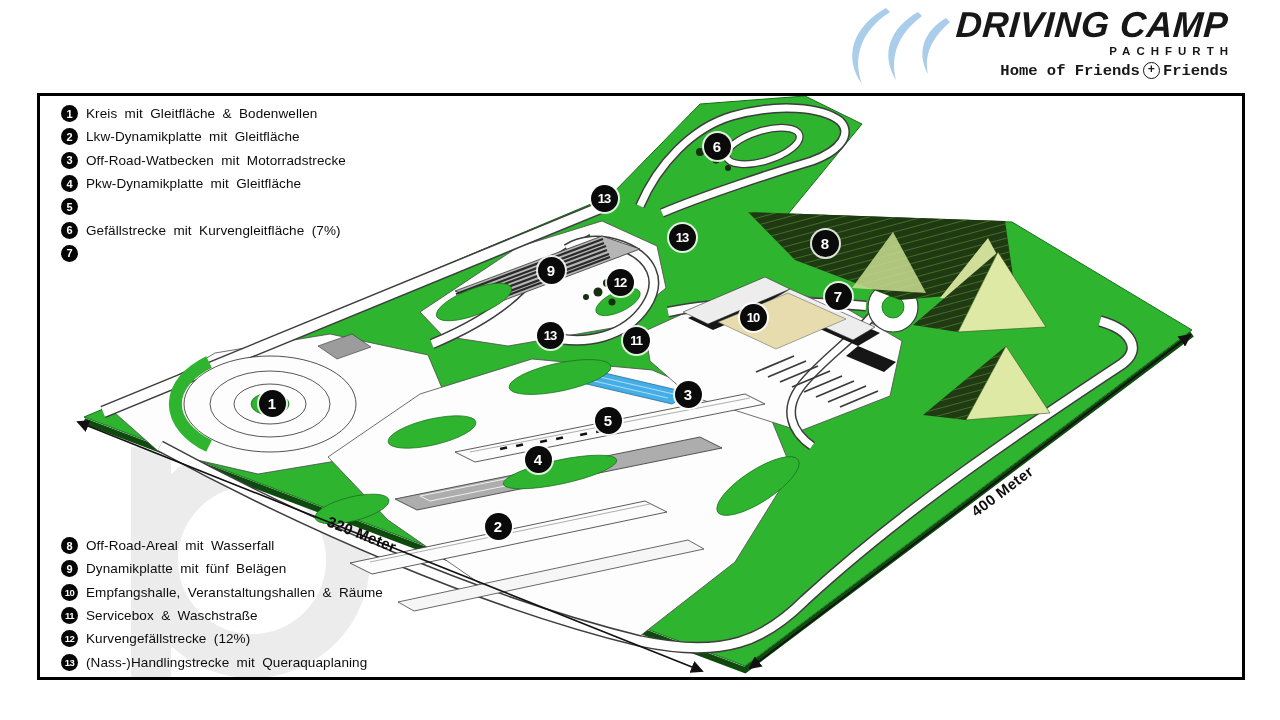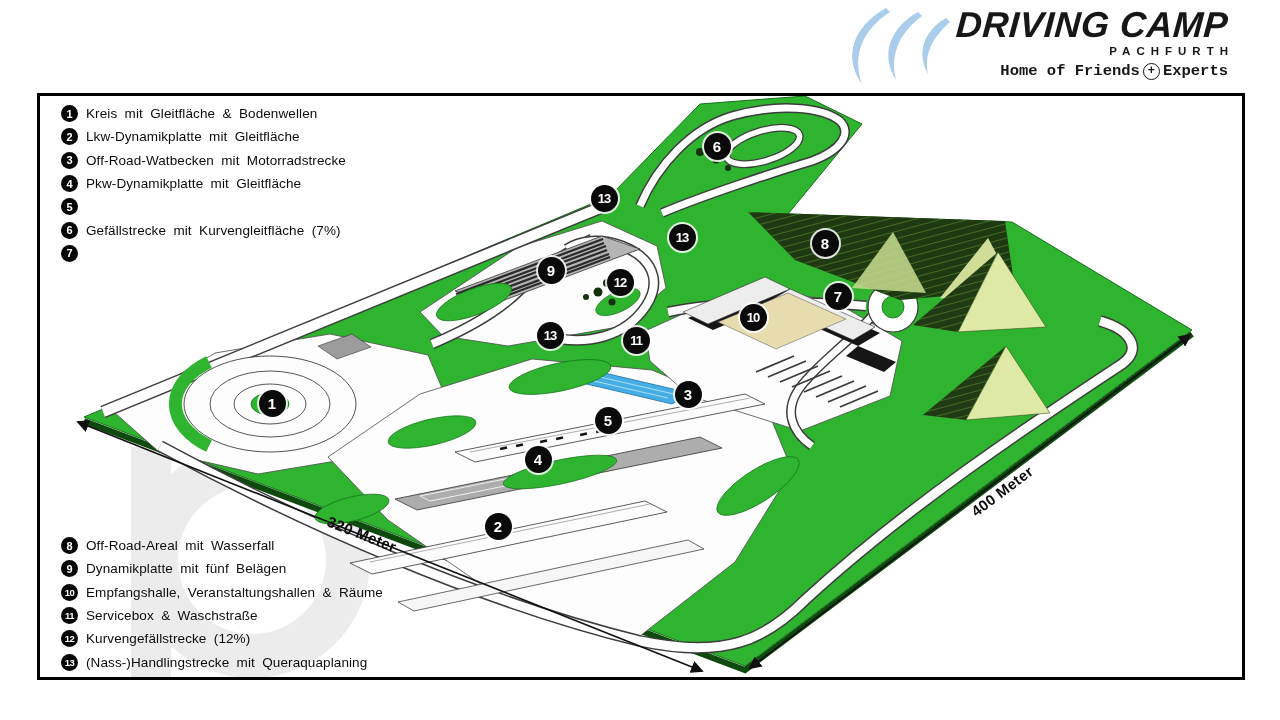--- a/index.html
+++ b/index.html
@@ -5,21 +5,21 @@
   html,body{margin:0;padding:0;background:#fff;}
   .stage{position:relative;width:1280px;height:720px;background:#ffffff;overflow:hidden;
          font-family:"Liberation Sans",sans-serif;}
   
   .logo{position:absolute;left:835px;top:0;width:400px;height:92px;}
   .swoosh{position:absolute;left:5px;top:4px;}
   .logo-text{position:absolute;right:7px;top:6px;text-align:right;color:#171717;}
   .brand{font-size:36px;font-weight:700;font-style:italic;letter-spacing:0.5px;line-height:1.05;
          white-space:nowrap;transform:skewX(-4deg);}
   .location{font-size:11.5px;font-weight:700;letter-spacing:6px;margin-right:-6px;margin-top:1px;}
-  .tagline{margin-top:5px;display:flex;justify-content:flex-end;align-items:flex-end;gap:3px;
+  .tagline{margin-top:5px;display:flex;justify-content:flex-end;align-items:flex-start;gap:3px;
            font-family:"Liberation Mono",monospace;font-weight:700;font-size:15.5px;white-space:nowrap;}
   .plus-circle{display:inline-flex;width:15px;height:15px;border:1.7px solid #111;border-radius:50%;
            align-items:center;justify-content:center;font-size:12px;line-height:1;}
   
   .frame{position:absolute;left:37px;top:93px;width:1208px;height:587px;border:3px solid #000;
          box-sizing:border-box;background:transparent;}
   .map-svg{position:absolute;left:0;top:0;}
   
   .legend{position:absolute;display:flex;flex-direction:column;}
   .legend-top{left:61px;top:102px;}
@@ -212,21 +212,21 @@
       <path d="M46,4 C14,22 2,52 22,80 C12,52 22,26 50,8 Z" fill="#a9cdea"></path>
       <path d="M78,8 C50,24 40,50 56,76 C50,52 58,30 82,12 Z" fill="#a9cdea"></path>
       <path d="M106,14 C84,27 76,48 88,70 C84,50 92,34 110,18 Z" fill="#a9cdea"></path>
     </svg>
     <div class="logo-text">
       <div class="brand">DRIVING CAMP</div>
       <div class="location">PACHFURTH</div>
       <div class="tagline">
         <span>Home of Friends</span>
         <span class="plus-circle">+</span>
-        <span>Experts</span>
+        <span>Friends</span>
       </div>
     </div>
   </div>
 
   <div class="legend legend-top" id="legend-top">
       <div class="legend-row">
         <span class="lbadge">1</span>
         <span class="ltext">Kreis mit Gleitfläche &amp; Bodenwellen</span>
       </div>
       <div class="legend-row">

